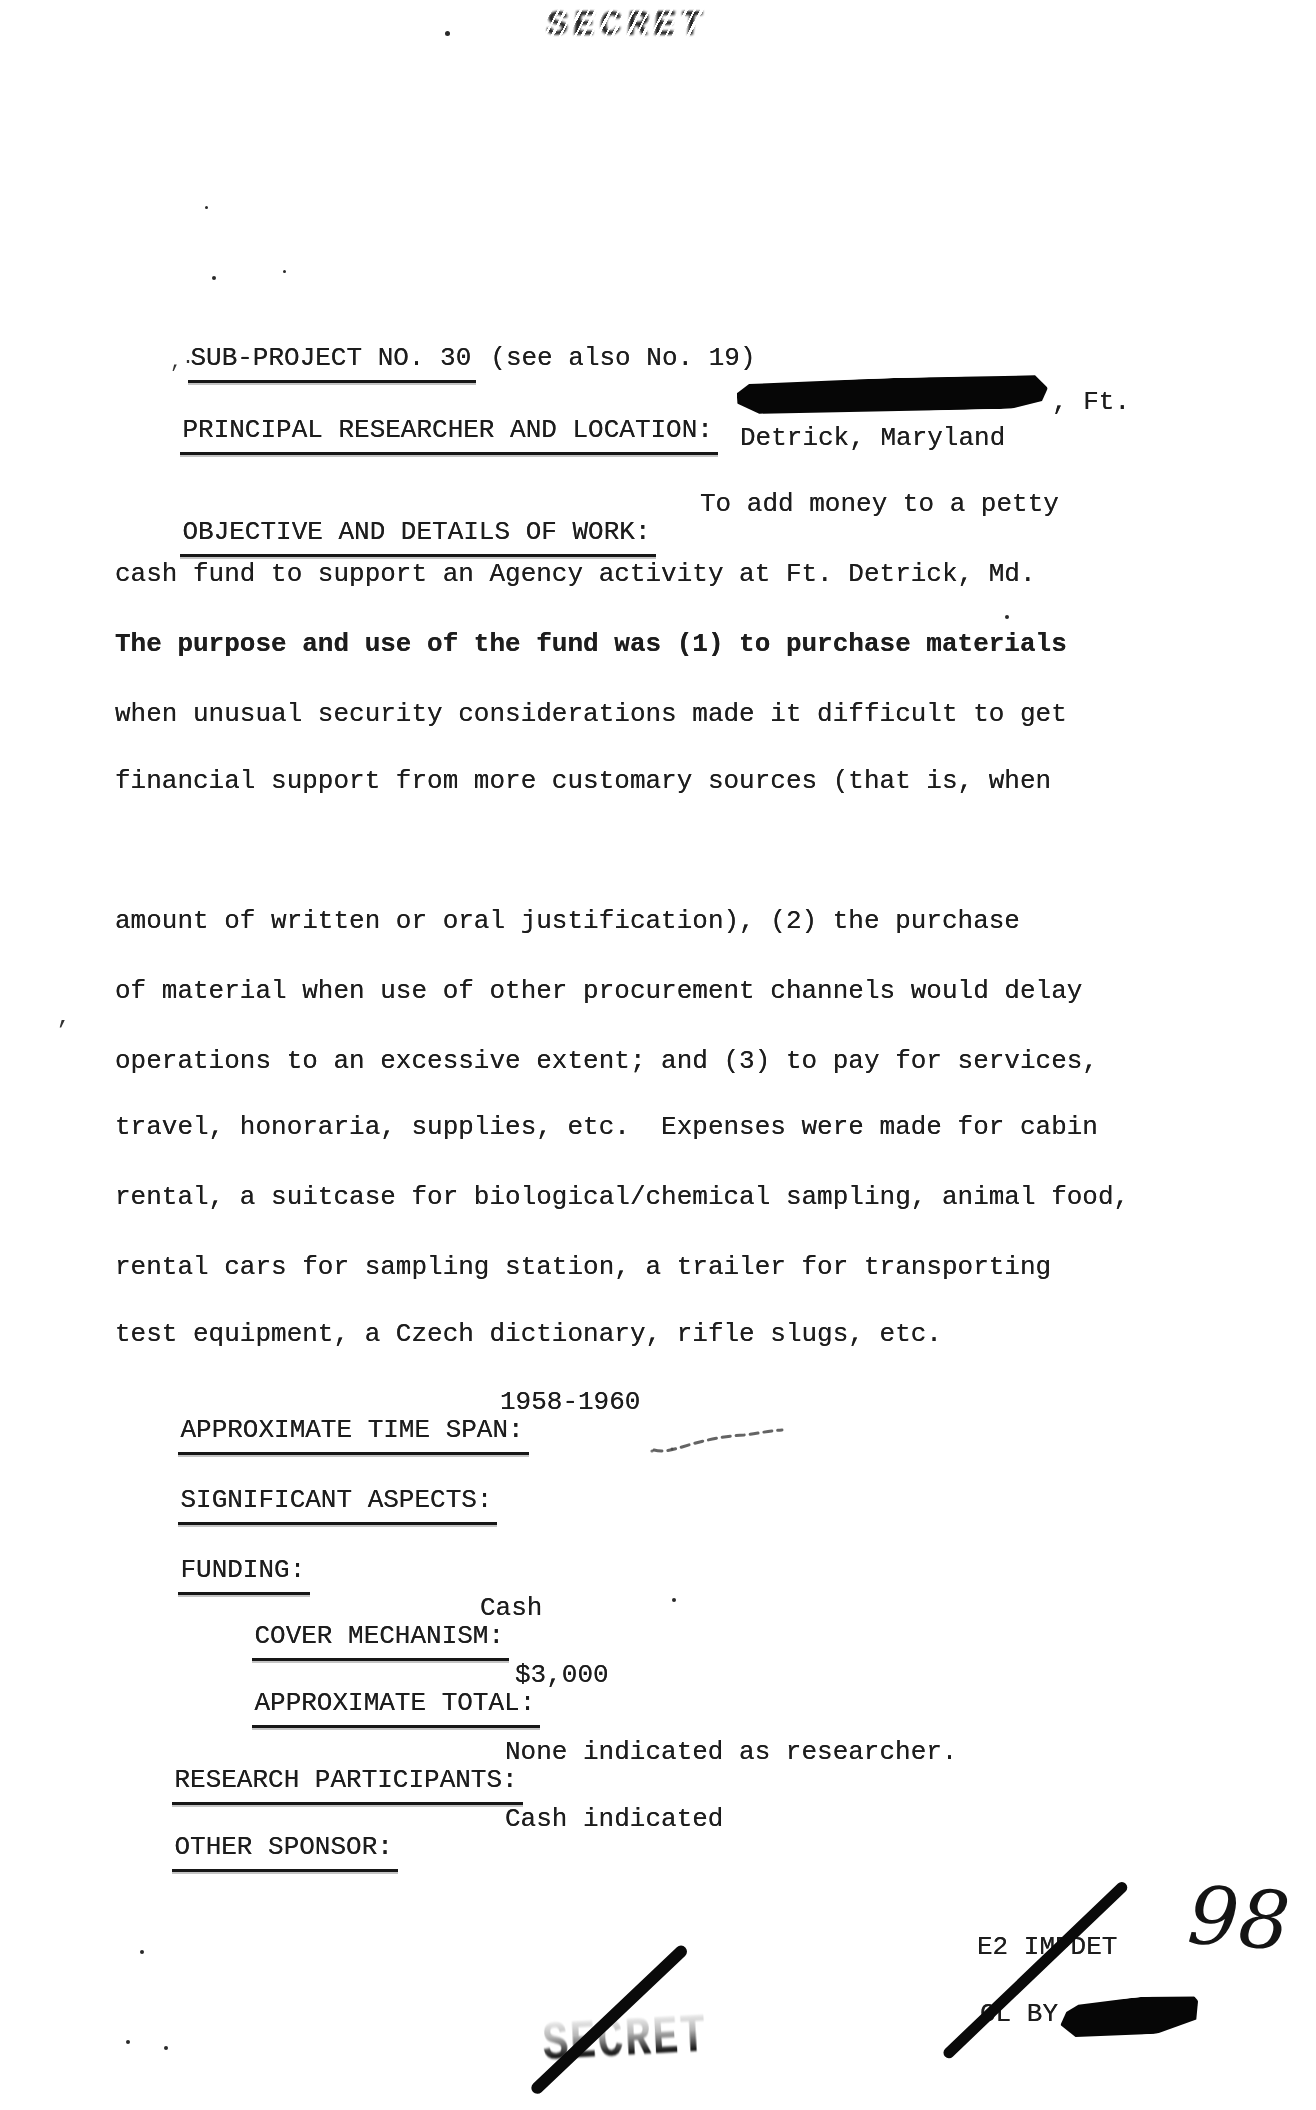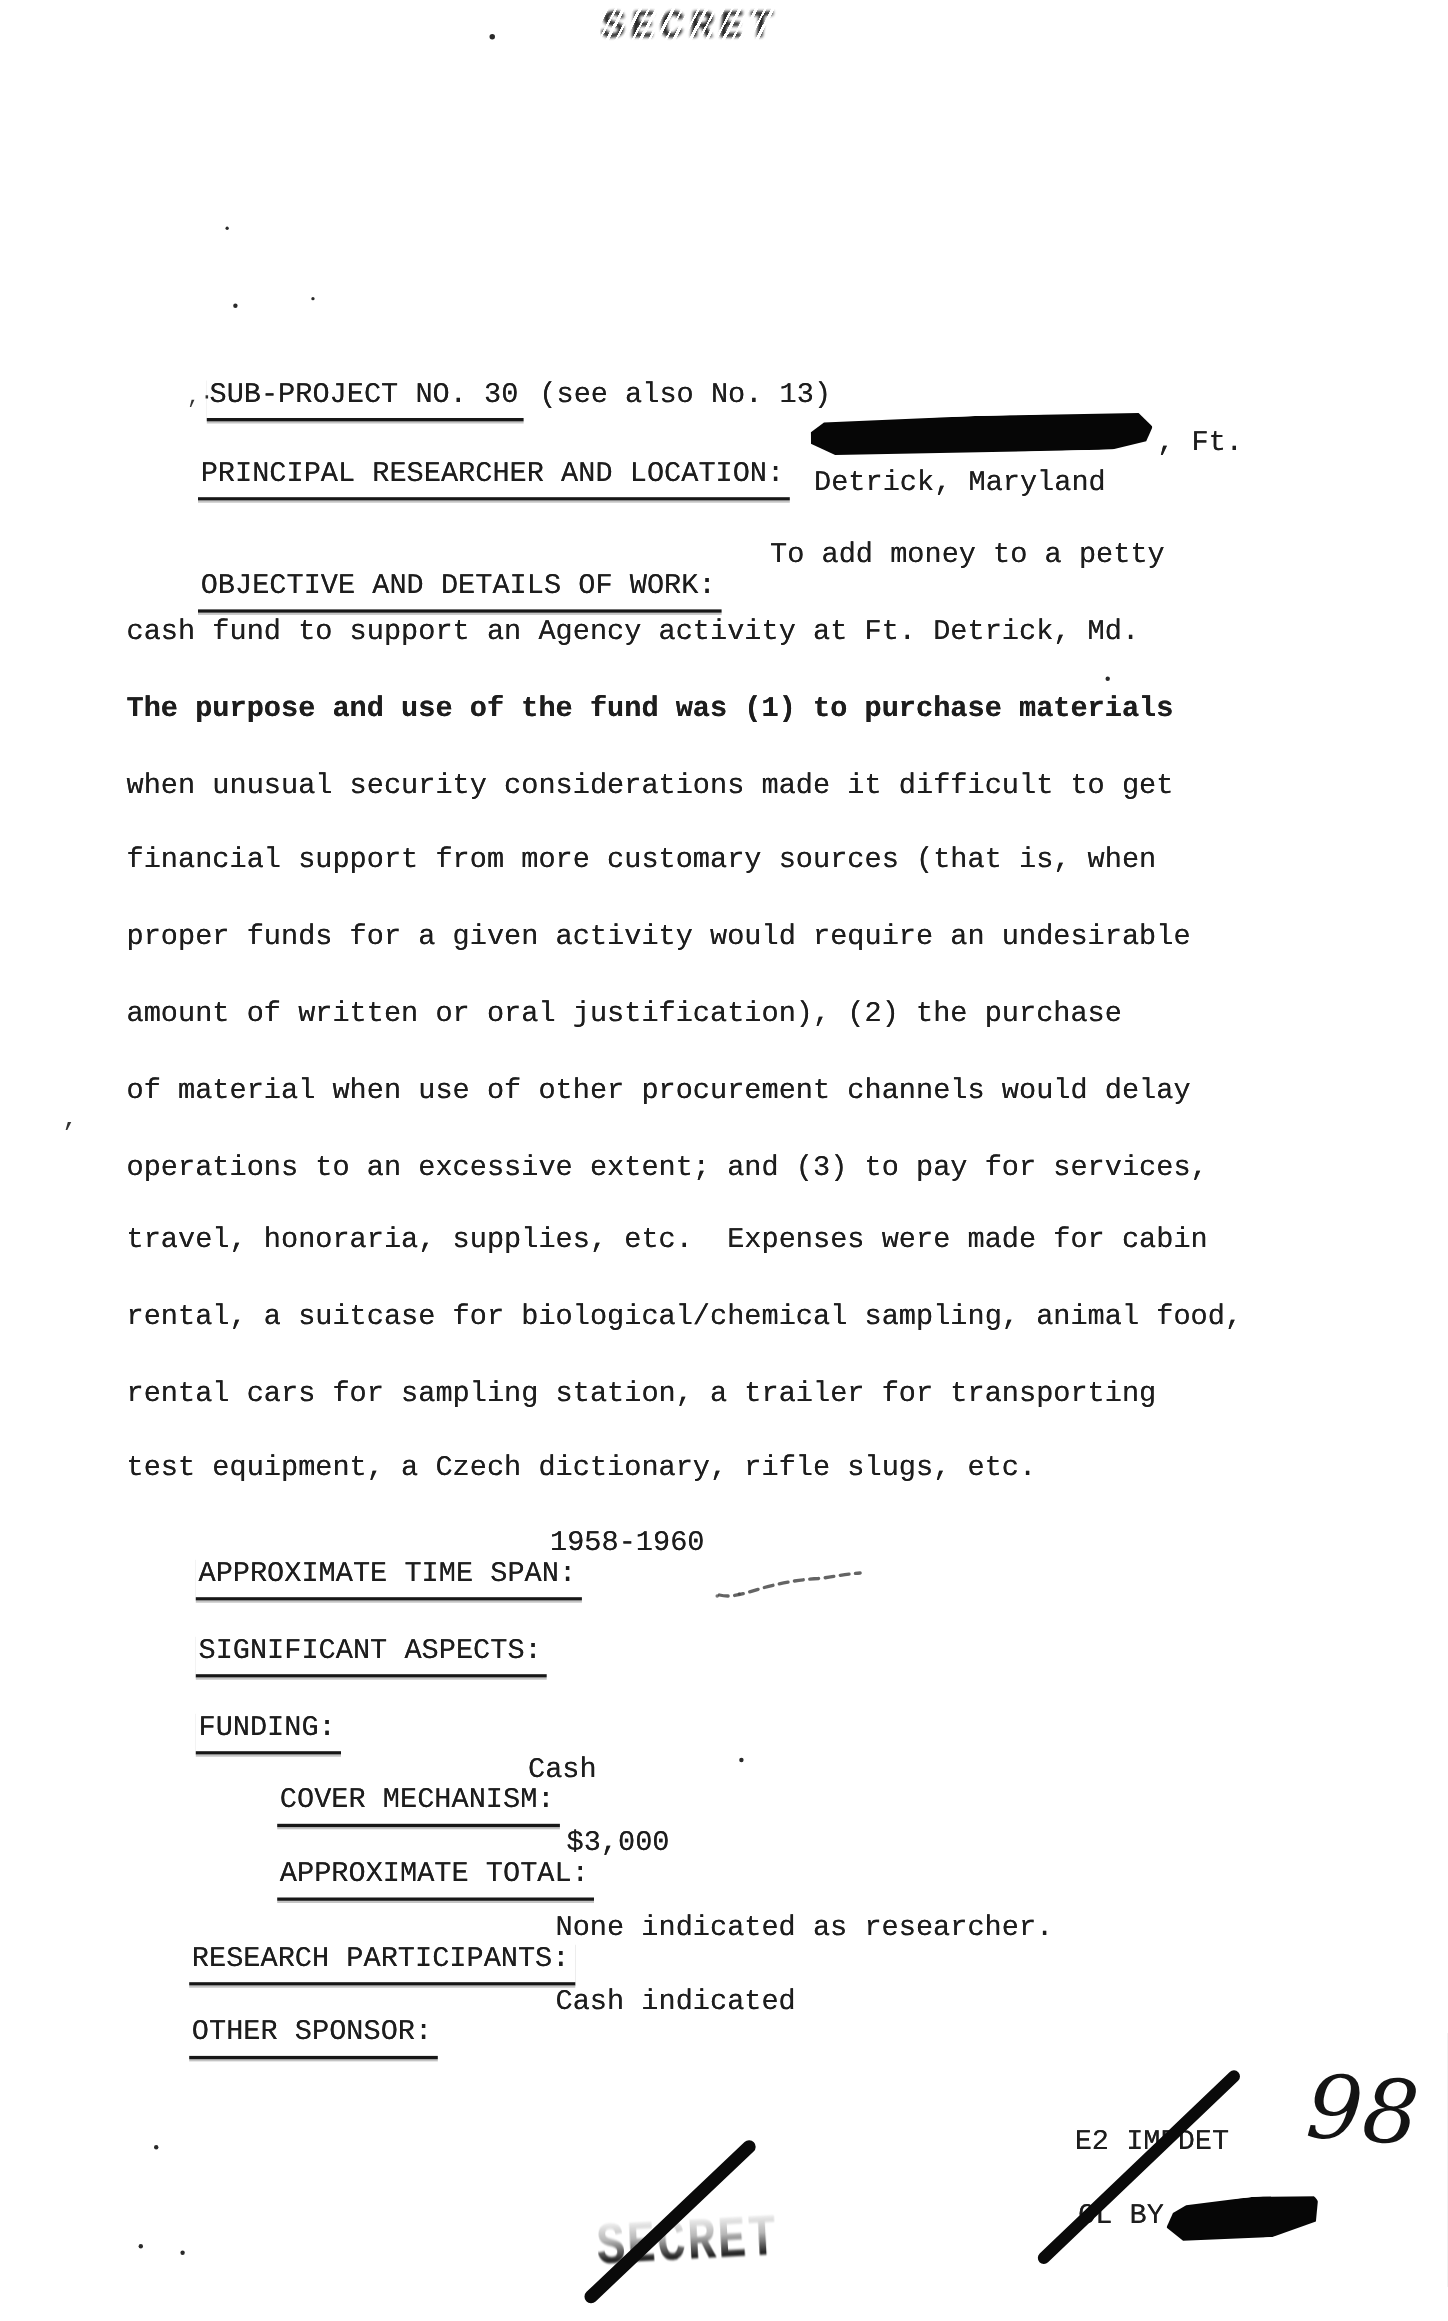--- a/index.html
+++ b/index.html
@@ -73,40 +73,39 @@
   <div class="speck" style="left:283px;top:270px;width:3px;height:3px;"></div>
   <div class="mark" style="left:170px;top:350px;">,·</div>
   <div class="mark" style="left:55px;top:1018px;font-size:24px;">’</div>
   <div class="speck" style="left:1005px;top:615px;width:4px;height:4px;"></div>
   <div class="speck" style="left:672px;top:1598px;width:4px;height:4px;"></div>
   <div class="speck" style="left:140px;top:1950px;width:4px;height:4px;"></div>
   <div class="speck" style="left:126px;top:2040px;width:4px;height:4px;"></div>
   <div class="speck" style="left:164px;top:2046px;width:4px;height:4px;"></div>
 
   <div class="t" style="left:128px;top:314px;">
-    <span class="ul">SUB-PROJECT NO. 30</span><span style="margin-left:14px;">(see also No. 13)</span>
+    <span class="ul">SUB-PROJECT NO. 30</span><span style="margin-left:14px;">(see also No. 19)</span>
   </div>
 
   <div class="t" style="left:120px;top:386px;">
     <span class="ul">PRINCIPAL RESEARCHER AND LOCATION:</span>
   </div>
   <div class="redaction r1"></div>
   <div class="t" style="left:1052px;top:388px;">, Ft.</div>
   <div class="t" style="left:740px;top:424px;">Detrick, Maryland</div>
 
   <div class="t" style="left:120px;top:488px;">
     <span class="ul">OBJECTIVE AND DETAILS OF WORK:</span>
   </div>
   <div class="t" style="left:700px;top:490px;">To add money to a petty</div>
 
   <div class="t" style="left:115px;top:560px;">cash fund to support an Agency activity at Ft. Detrick, Md.</div>
   <div class="t" style="left:115px;top:630px;font-weight:bold;">The purpose and use of the fund was (1) to purchase materials</div>
   <div class="t" style="left:115px;top:700px;">when unusual security considerations made it difficult to get</div>
   <div class="t" style="left:115px;top:767px;">financial support from more customary sources (that is, when</div>
-  <div class="t" style="left:115px;top:837px;">proper funds for a given activity would require an undesirable</div>
   <div class="t" style="left:115px;top:907px;">amount of written or oral justification), (2) the purchase</div>
   <div class="t" style="left:115px;top:977px;">of material when use of other procurement channels would delay</div>
   <div class="t" style="left:115px;top:1047px;">operations to an excessive extent; and (3) to pay for services,</div>
   <div class="t" style="left:115px;top:1113px;">travel, honoraria, supplies, etc.  Expenses were made for cabin</div>
   <div class="t" style="left:115px;top:1183px;">rental, a suitcase for biological/chemical sampling, animal food,</div>
   <div class="t" style="left:115px;top:1253px;">rental cars for sampling station, a trailer for transporting</div>
   <div class="t" style="left:115px;top:1320px;">test equipment, a Czech dictionary, rifle slugs, etc.</div>
 
   <div class="t" style="left:118px;top:1386px;">
     <span class="ul">APPROXIMATE TIME SPAN:</span>

